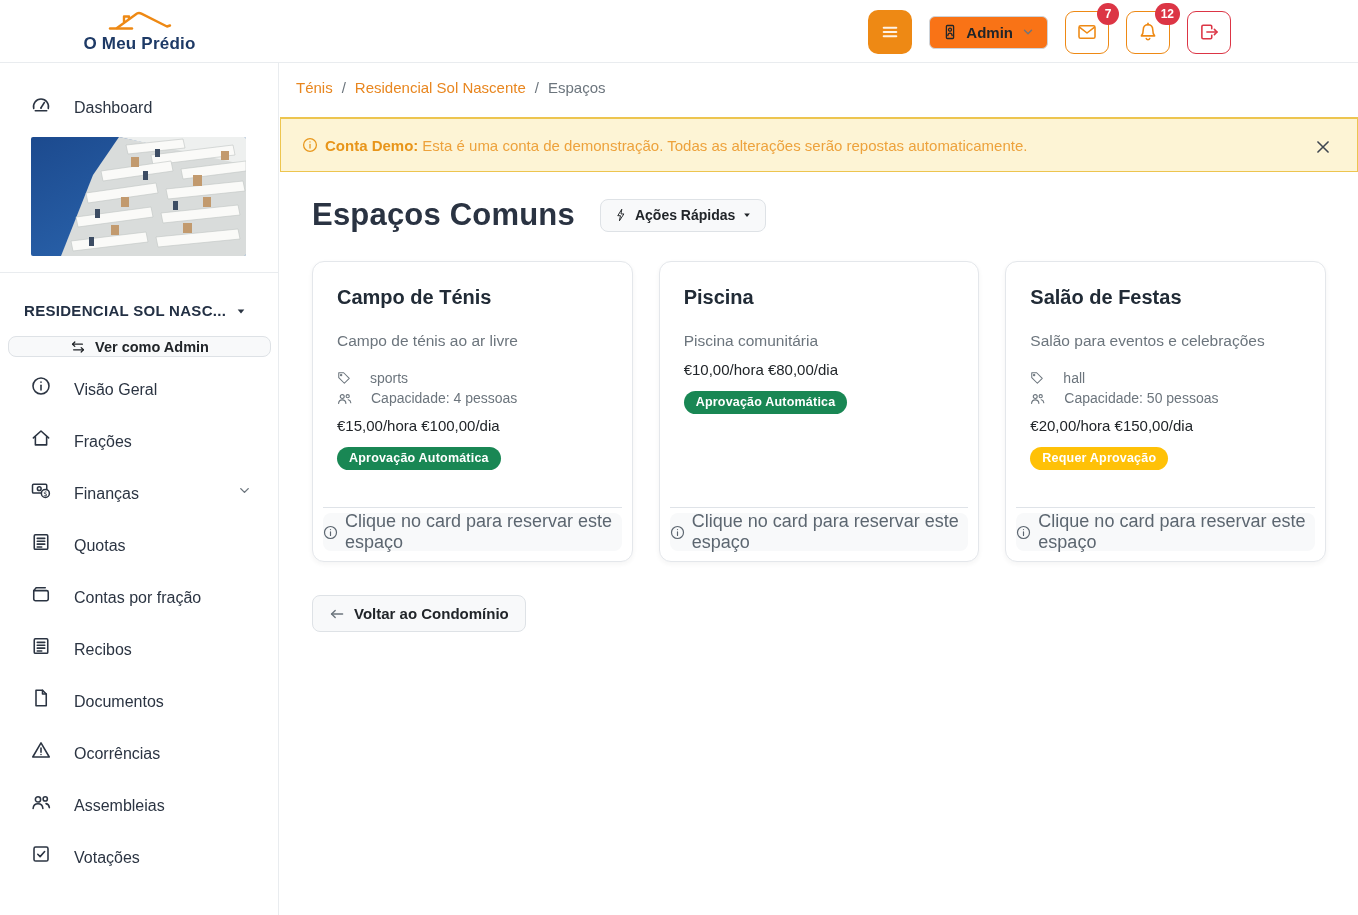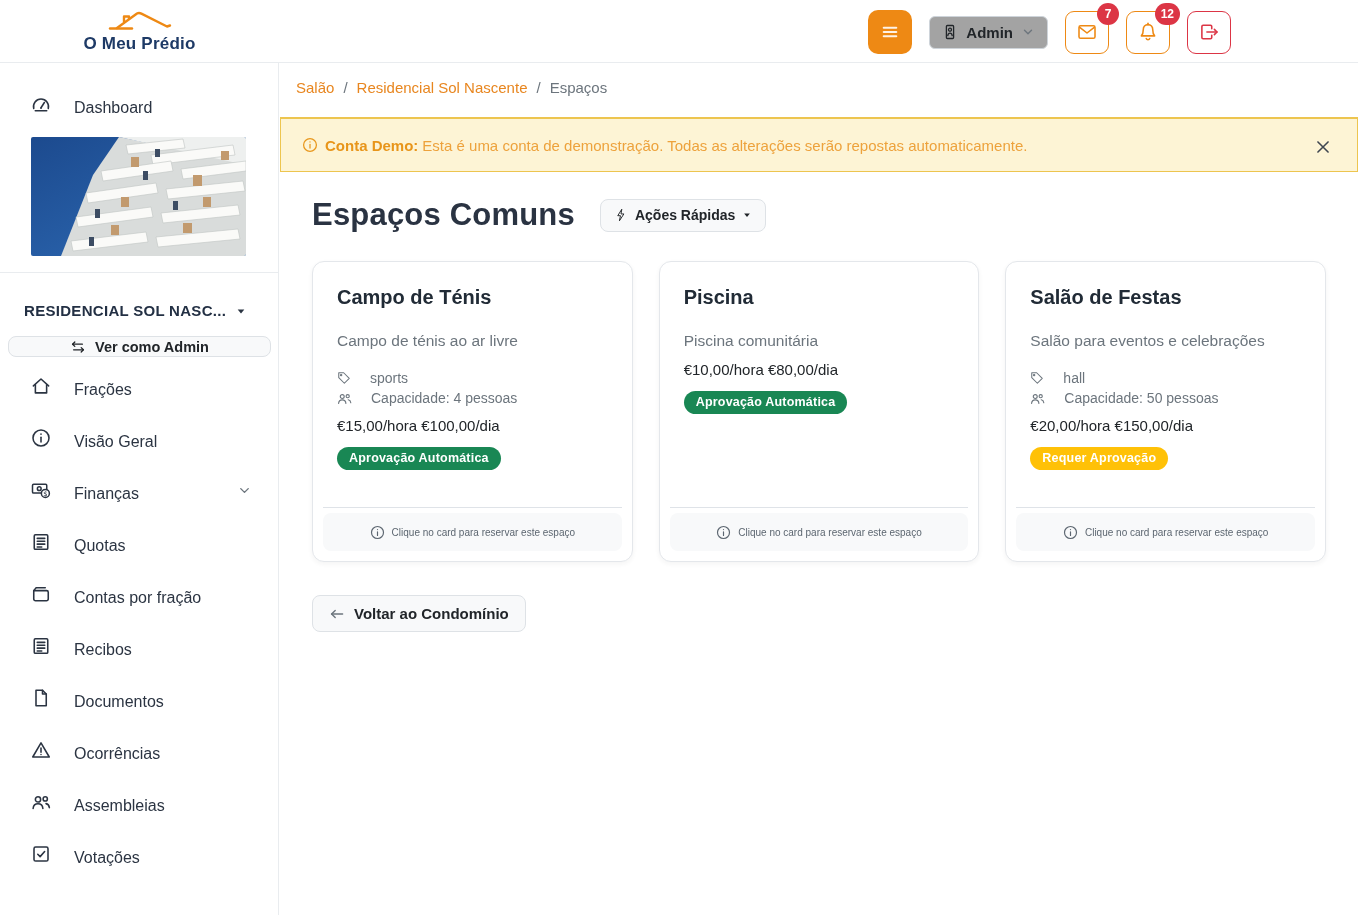--- a/index.html
+++ b/index.html
@@ -25,21 +25,21 @@
   .controls {
     position:absolute; right:127px; top:10px; height:44px;
     display:flex; align-items:center; gap:17px;
   }
   .btn-hamburger {
     width:44px; height:44px; border:none; border-radius:10px;
     background:#ee8914; color:rgba(255,255,255,.9);
     display:flex; align-items:center; justify-content:center; cursor:pointer;
   }
   .btn-admin {
-    height:33px; padding:0 12px; background:#a3a3a3;
+    height:33px; padding:0 12px; background:#f97316;
     border:1px solid #ced4da; border-radius:6px;
     display:flex; align-items:center; gap:8px; cursor:pointer;
     font-family:inherit; font-size:15px; font-weight:700; color:#212529;
   }
   .btn-admin .chev { color:#6c757d; }
   .icon-btn {
     width:44px; height:43px; background:#fff; border-radius:9px;
     display:flex; align-items:center; justify-content:center;
     position:relative; cursor:pointer;
   }
@@ -135,21 +135,21 @@
     padding:4px 12px 5px; border-radius:999px;
     font-size:12.5px; font-weight:700; color:#fff; letter-spacing:.2px;text-align:center;
   }
   .badge--success { background:#198754; }
   .badge--warning { background:#ffc107; }
   .card-footer { margin-top:auto; margin-left:-14px; margin-right:-14px; }
   .card-divider { border:none; border-top:1px solid #dfe3e8; margin:0 0 5px; }
   .card-note {
     background:#f8f9fa; border-radius:8px; height:38px;
     display:flex; align-items:center; justify-content:center; gap:7px;
-    font-size:10px; color:#5c6670;
+    font-size:18px; color:#5c6670;
   }
   .btn-back {
     margin-top:33px; height:37px; padding:0 16px;
     background:#f8f9fa; border:1px solid #dee2e6; border-radius:8px; cursor:pointer;
     display:inline-flex; align-items:center; gap:9px;
     font-family:inherit; font-size:15px; font-weight:600; color:#212529;
   }
   .btn-back .arr { color:#6c757d; }
 </style>
 </head>
@@ -299,37 +299,37 @@
         <path d="M3.6 10.8h9.8"></path>
           <path d="M11.2 8.6l2.2 2.2-2.2 2.2"></path>
       </svg>
     </span>
     <span>Ver como Admin</span>
   </button>
 
   <div class="side-nav">
     <div class="side-item">
       <span>
-        <svg width="20" height="20" viewBox="0 0 16 16" fill="none" stroke="#2b3442" stroke-width="1.25" stroke-linecap="round" stroke-linejoin="round">
-          <path d="M1.9 7.9 8 2.4l6.1 5.5"></path>
-            <path d="M3.5 6.9v6.6h9V6.9"></path>
-        </svg>
-      </span>
-      <span class="lbl">Frações</span>
-    </div>
-
-    <div class="side-item">
-      <span>
         <svg width="20" height="20" viewBox="0 0 16 16" fill="none" stroke="#2b3442" stroke-width="1.25" stroke-linecap="round">
           <circle cx="8" cy="8" r="6.4"></circle>
             <path d="M8 7.4v3.7"></path>
             <circle cx="8" cy="4.9" r="0.65" fill="#2b3442" stroke="none"></circle>
         </svg>
       </span>
       <span class="lbl">Visão Geral</span>
+    </div>
+
+    <div class="side-item">
+      <span>
+        <svg width="20" height="20" viewBox="0 0 16 16" fill="none" stroke="#2b3442" stroke-width="1.25" stroke-linecap="round" stroke-linejoin="round">
+          <path d="M1.9 7.9 8 2.4l6.1 5.5"></path>
+            <path d="M3.5 6.9v6.6h9V6.9"></path>
+        </svg>
+      </span>
+      <span class="lbl">Frações</span>
     </div>
 
     <div class="side-item">
       <span>
         <svg width="20" height="20" viewBox="0 0 16 16" fill="none" stroke="#2b3442" stroke-width="1.2" stroke-linecap="round" stroke-linejoin="round">
           <rect x="1.2" y="3.4" width="11.4" height="7" rx="0.9"></rect>
           <circle cx="6.6" cy="6.9" r="1.5"></circle>
           <circle cx="11.5" cy="10.7" r="3.2" fill="#fff"></circle>
           <text x="11.5" y="12.5" font-size="5.4" text-anchor="middle" fill="#2b3442" stroke="none" font-family="DejaVu Sans, sans-serif">$</text>
         </svg>
@@ -413,21 +413,21 @@
         </svg>
       </span>
       <span class="lbl">Votações</span>
     </div>
   </div>
 </nav>
 
 <main class="main">
 
   <div class="breadcrumb">
-    <a>Salão</a>
+    <a>Ténis</a>
     <span>/</span>
     <a>Residencial Sol Nascente</a>
     <span>/</span>
     <span>Espaços</span>
   </div>
 
   <div class="banner">
     <span class="b-ico">
       <svg width="16" height="16" viewBox="0 0 16 16" fill="none" stroke="currentColor" stroke-width="1.25" stroke-linecap="round">
         <circle cx="8" cy="8" r="6.4"></circle>

